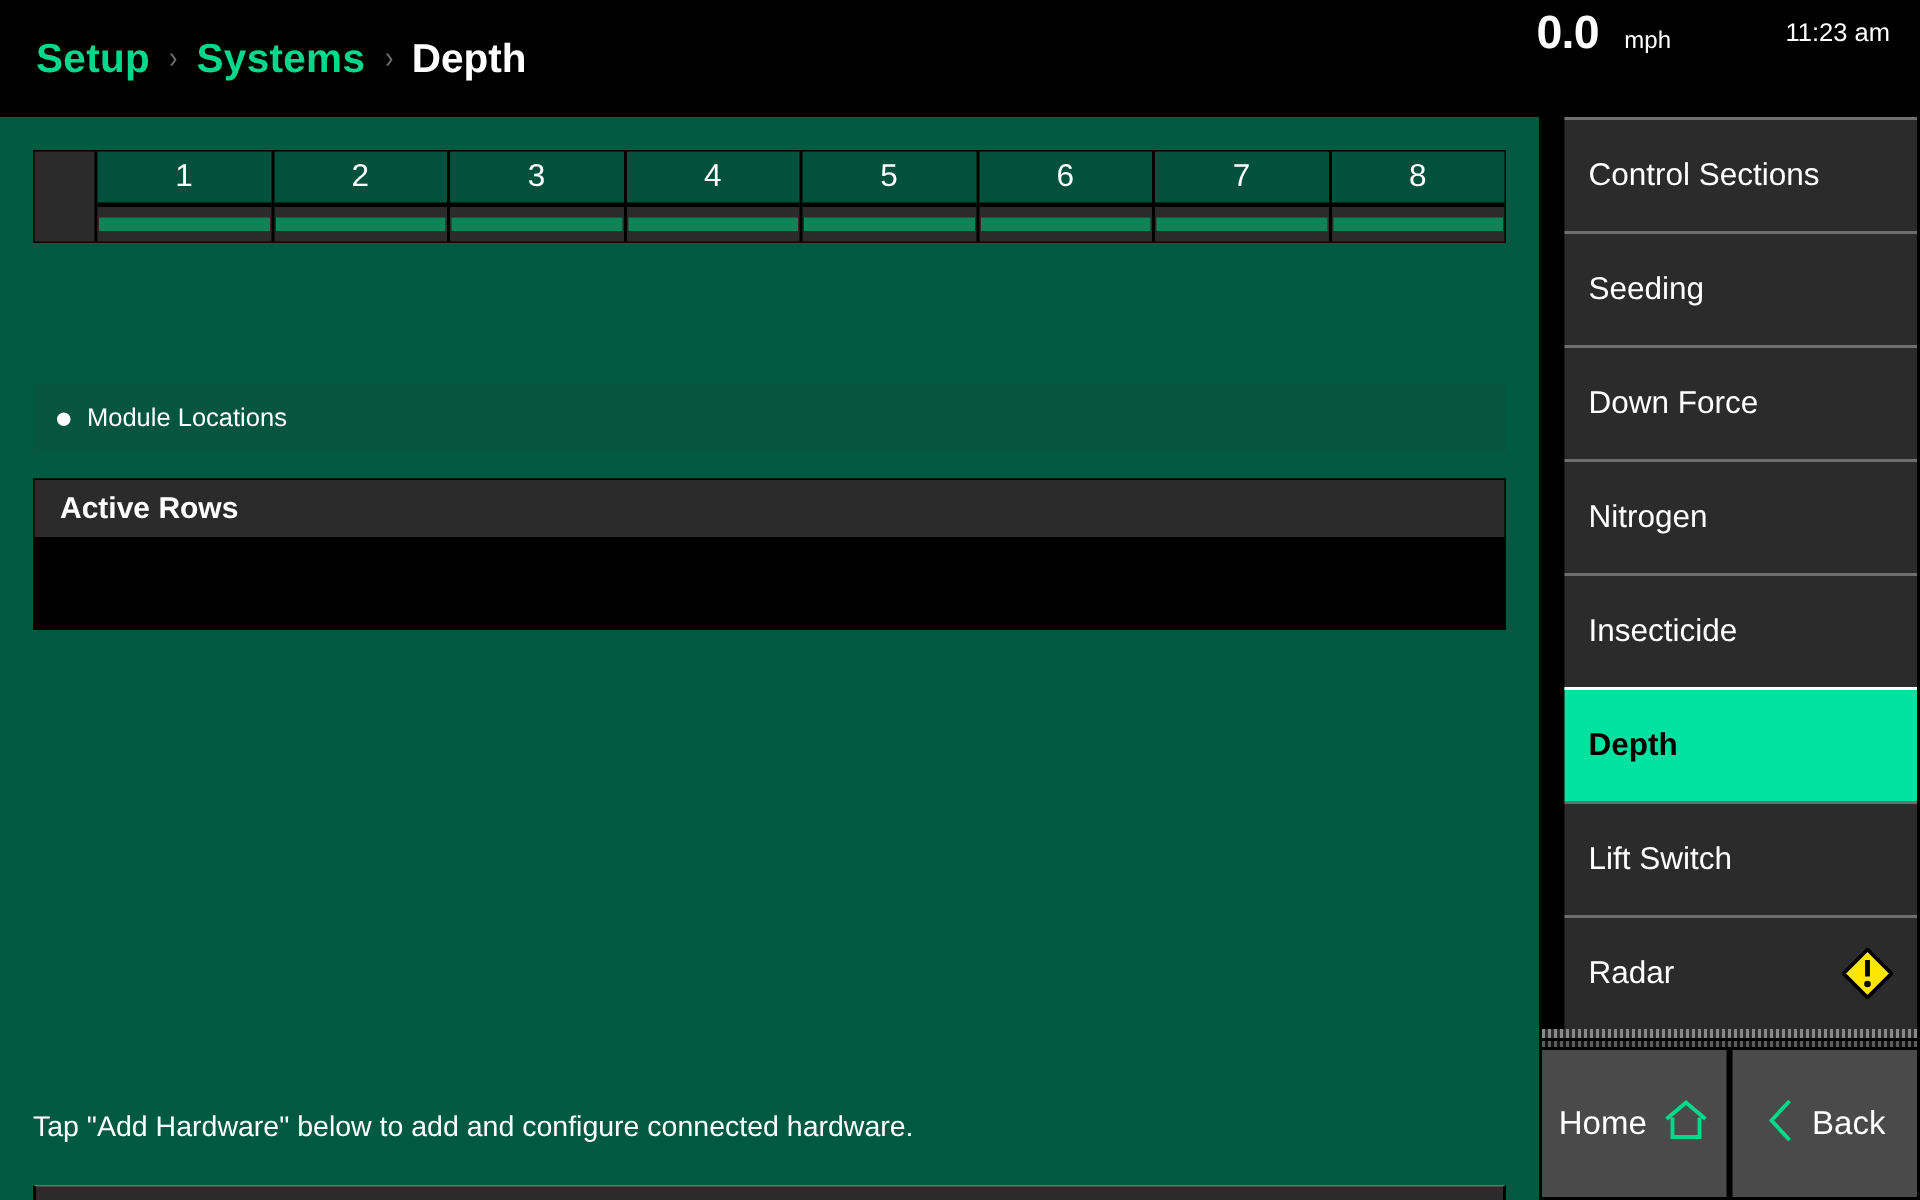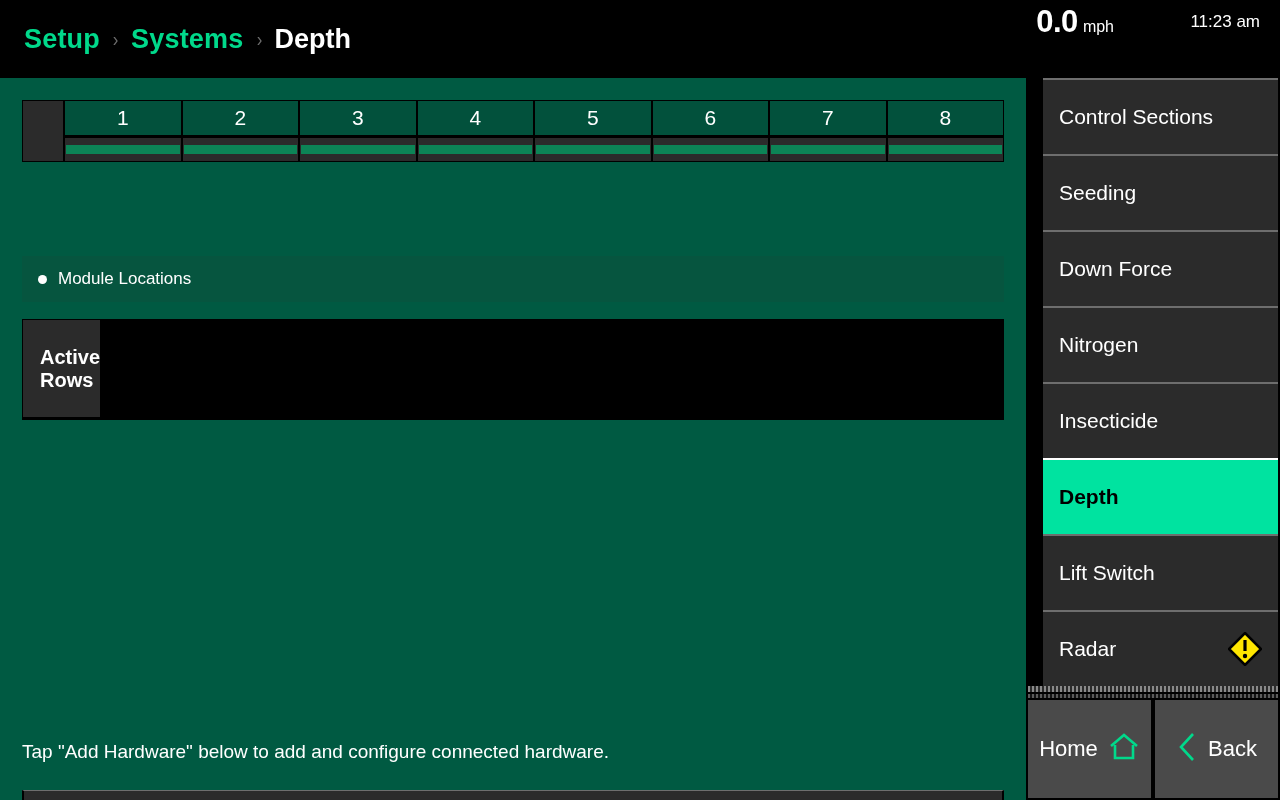--- a/index.html
+++ b/index.html
@@ -57,21 +57,21 @@
     font-weight: bold;
     white-space: nowrap;
   }
 
   .speed-block {
     position: absolute;
     right: 166px;
     top: 4px;
     display: flex;
     align-items: baseline;
-    gap: 5px;
+    gap: 17px;
     color: #ffffff;
   }
   .speed-value { font-size: 31px; font-weight: bold; letter-spacing: -0.5px; }
   .speed-unit  { font-size: 16px; font-weight: normal; }
 
   .clock {
     position: absolute;
     right: 20px;
     top: 12px;
     color: #ffffff;
@@ -168,20 +168,21 @@
   
   .active-card {
     position: absolute;
     left: 22px;
     top: 241px;
     width: 982px;
     height: 101px;
     background: #000000;
     border: 1px solid #000;
     display: flex;
+    flex-direction: column;
   }
   .active-card-head {
     flex: 0 0 40px;
     background: #2b2b2b;
     display: flex;
     align-items: center;
     padding-left: 17px;
     border-bottom: 2px solid #000;
   }
   .active-card-head-label {

